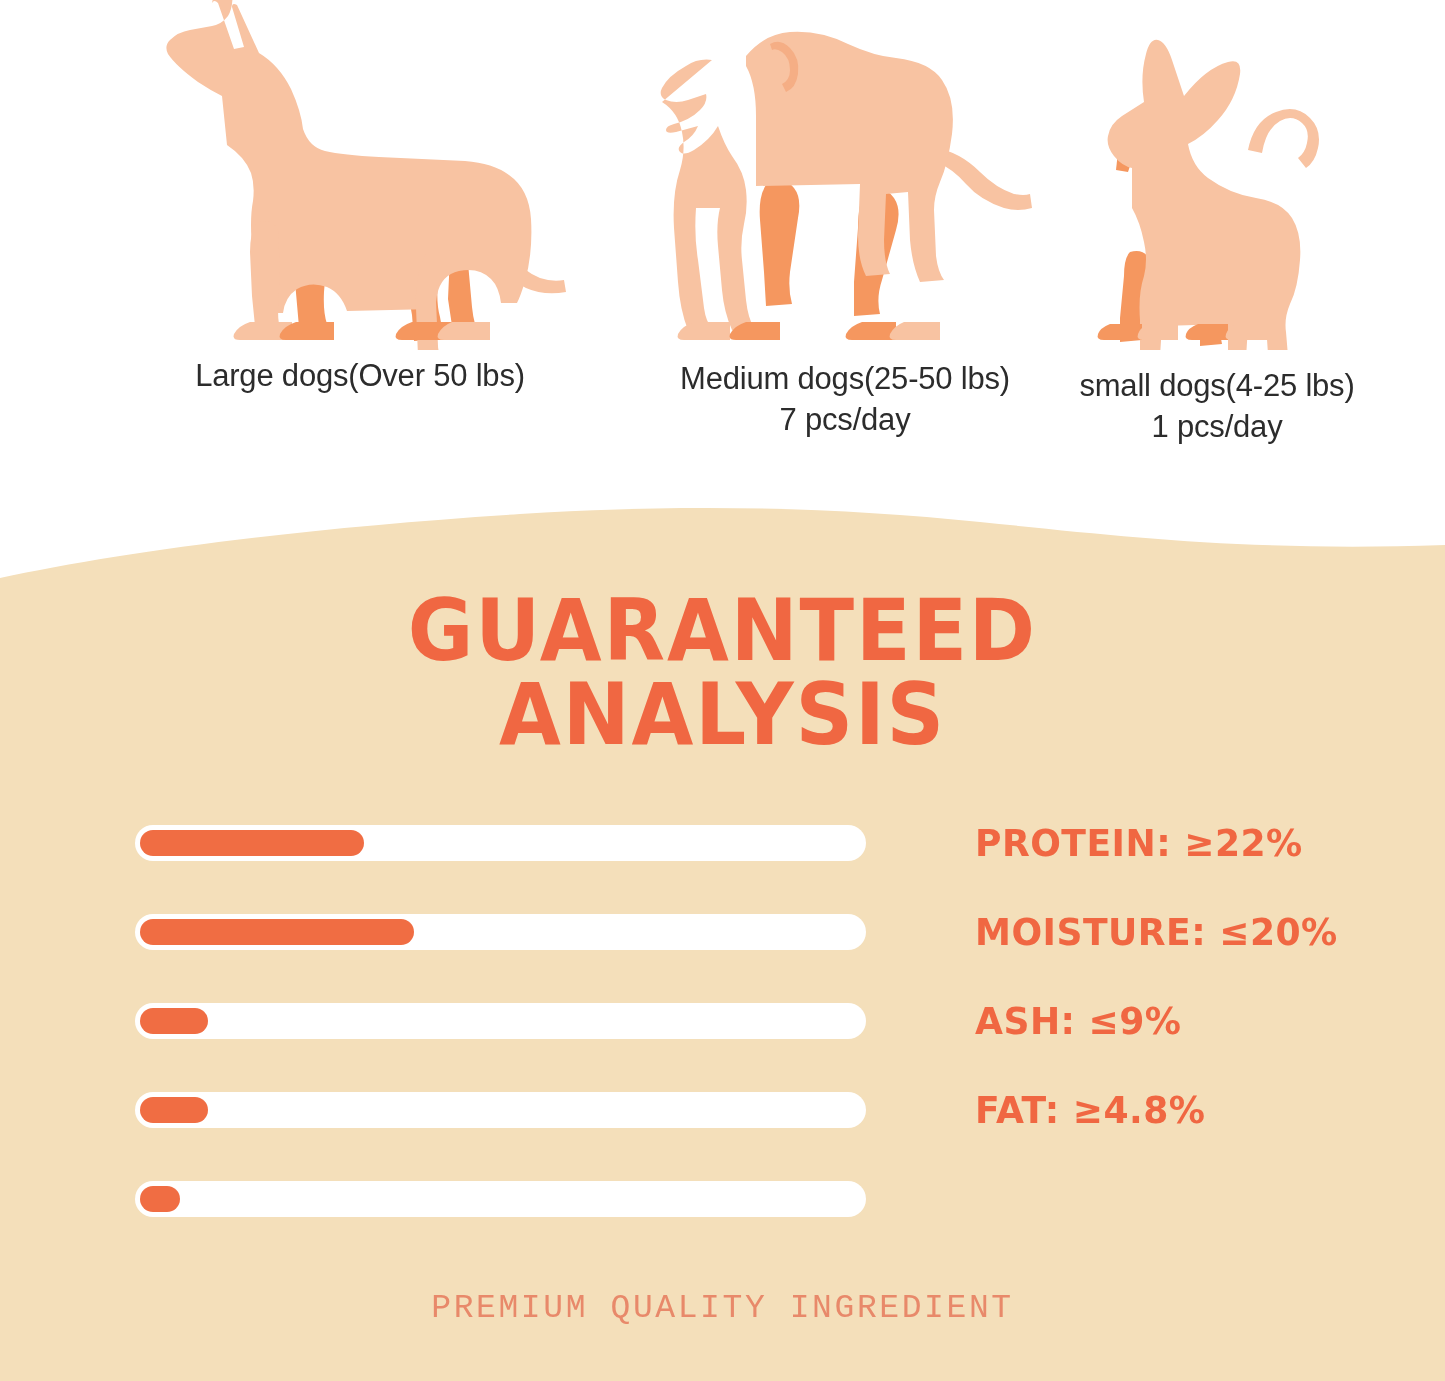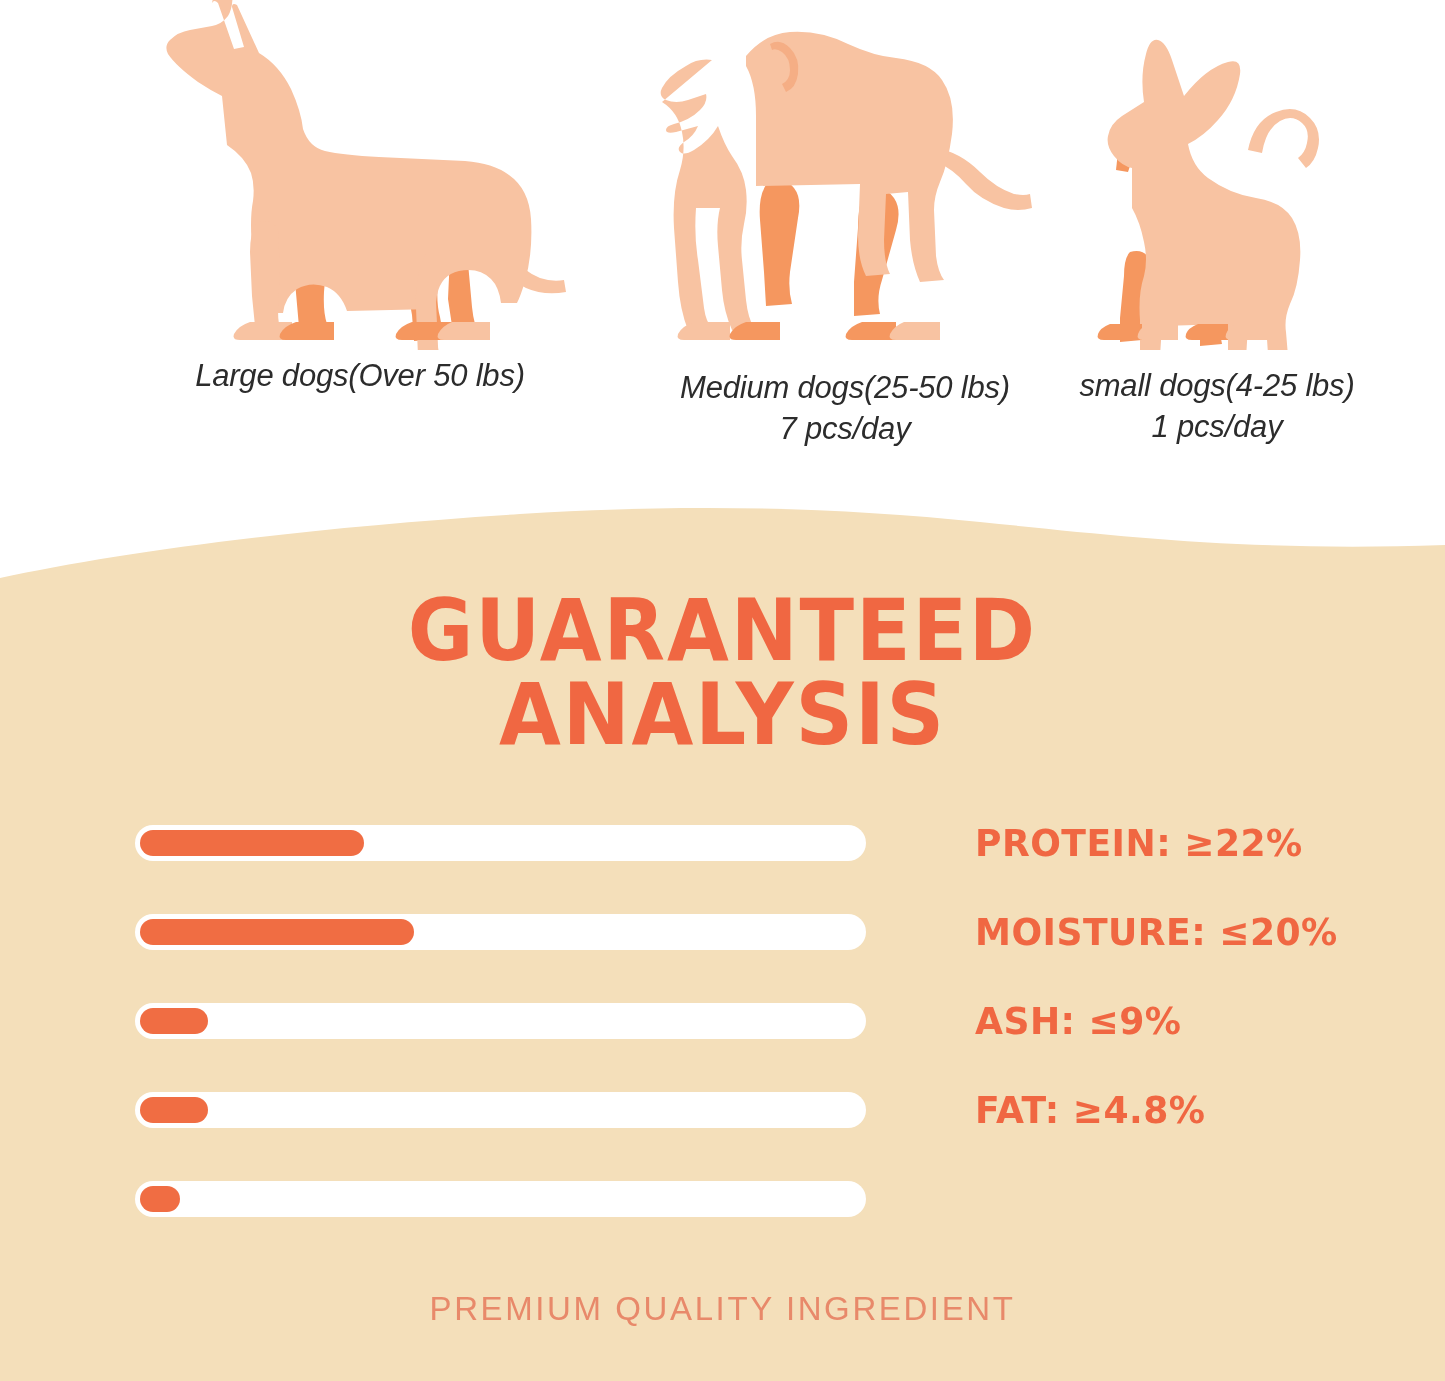--- a/index.html
+++ b/index.html
@@ -18,31 +18,30 @@
   .dog-art{position:relative;margin:0 auto;}
   .dog-art svg{display:block;}
   .dog-caption{
     font-family:"Liberation Sans", sans-serif;
     color:#2c2c2c;
     font-size:31px;
     line-height:1.32;
     font-weight:400;
     letter-spacing:-0.2px;
     white-space:nowrap;
-    font-style:italic;
   }
   .dog-caption .l2{display:block;}
 
   #col-large{left:50px;top:0;width:620px;}
   #col-large .dog-art{width:420px;height:350px;}
   #col-large .dog-caption{margin-top:6px;}
 
   #col-medium{left:585px;top:0;width:520px;}
   #col-medium .dog-art{width:390px;height:350px;}
-  #col-medium .dog-caption{margin-top:18px;}
+  #col-medium .dog-caption{margin-top:9px;}
 
   #col-small{left:1022px;top:0;width:390px;}
   #col-small .dog-art{width:290px;height:350px;}
   #col-small .dog-caption{margin-top:16px;}
 
   
   .panel-wrap{position:absolute;left:0;top:470px;width:1208px;height:911px;}
   .panel-wrap svg.wave{position:absolute;left:0;top:0;display:block;}
 
   .panel-content{position:absolute;left:0;top:0;width:1445px;height:911px;}
@@ -87,21 +86,21 @@
     letter-spacing:0.5px;
     white-space:nowrap;
     transform:scaleX(0.95);
     transform-origin:left center;
   }
 
   .footer-note{
     position:absolute;left:0;top:820px;width:1445px;
     text-align:center;
     color:#E8896A;
-    font-family:Liberation Sans, sans-serif;
+    font-family:Liberation Mono, monospace;
     font-size:33px;
     font-weight:400;
     letter-spacing:2.6px;
   }
 </style>
 </head>
 <body>
 
 <div class="page">
 

